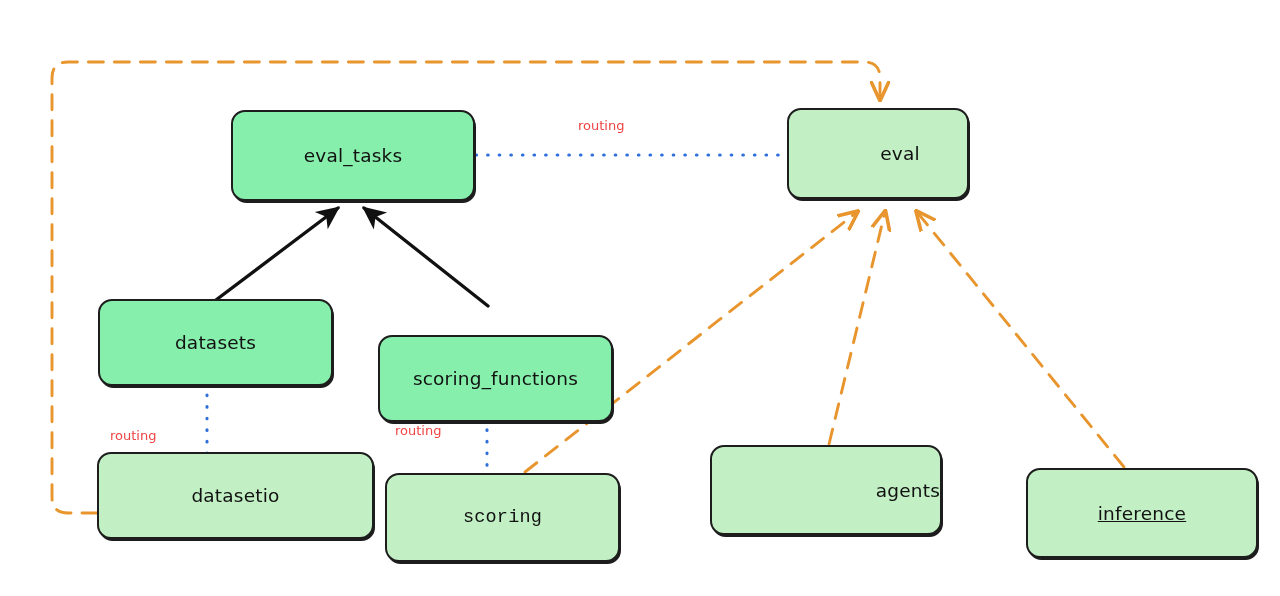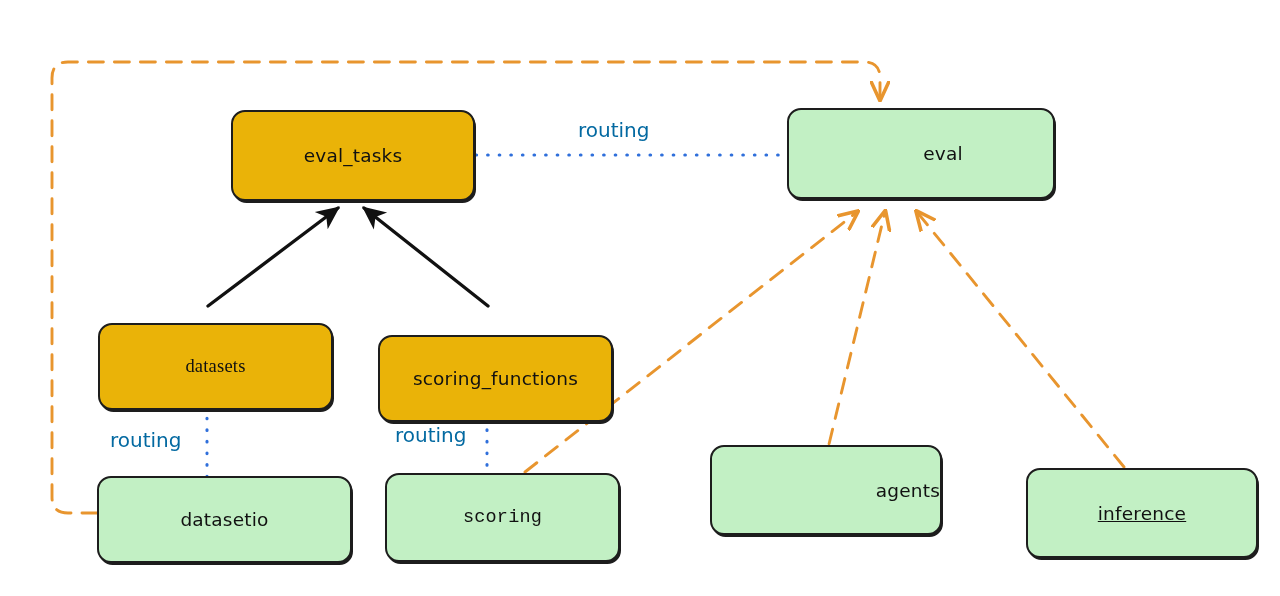--- a/index.html
+++ b/index.html
@@ -38,30 +38,30 @@
     font-size: 18.5px;
     color: #111111;
     letter-spacing: 0.2px;
     box-shadow: 1.5px 2.5px 0 -0.5px #1d1d1d;
   }
   .node .node-label {
     pointer-events: none;
     white-space: nowrap;
   }
   .node.blue {
-    background: #eab308;
+    background: #86efac;
   }
   .node.green {
     background: #c2f0c4;
   }
   .edge-label {
     position: absolute;
     font-family: "DejaVu Sans", sans-serif;
-    font-size: 20px;
-    color: #0369a1;
+    font-size: 13px;
+    color: #ef4444;
     white-space: nowrap;
   }
 </style>
 </head>
 <body>
 
 <div id="diagram-root">
 
   <svg id="edges-layer" viewBox="0 0 1280 596" width="1280" height="596" xmlns="http://www.w3.org/2000/svg">
 
@@ -91,33 +91,33 @@
     <path d="M 823 469 L 885 212" fill="none" stroke="#e8952e" stroke-width="2.9" stroke-dasharray="15 11" stroke-linecap="round" marker-end="url(#arrow-orange)"></path>
 
     <path d="M 1124 467 L 917 212" fill="none" stroke="#e8952e" stroke-width="2.9" stroke-dasharray="15 11" stroke-linecap="round" marker-end="url(#arrow-orange)"></path>
 
   </svg>
 
   <div class="node blue" style="left:231px; top:110px; width:244px; height:91px;">
     <span class="node-label">eval_tasks</span>
   </div>
 
-  <div class="node green" style="left:787px; top:108px; width:268px; height:91px;padding-left:44px;">
+  <div class="node green" style="left:787px; top:108px; width:182px; height:91px;padding-left:44px;">
     <span class="node-label">eval</span>
   </div>
 
-  <div class="node blue" style="left:98px; top:323px; width:235px; height:87px;font-family:Liberation Serif, serif;">
+  <div class="node blue" style="left:98px; top:299px; width:235px; height:87px;">
     <span class="node-label">datasets</span>
   </div>
 
   <div class="node blue" style="left:378px; top:307px; width:235px; height:87px;margin-top:28px;">
     <span class="node-label">scoring_functions</span>
   </div>
 
-  <div class="node green" style="left:97px; top:476px; width:255px; height:87px;">
+  <div class="node green" style="left:97px; top:452px; width:277px; height:87px;">
     <span class="node-label">datasetio</span>
   </div>
 
   <div class="node green" style="left:385px; top:473px; width:235px; height:89px;font-family:Liberation Mono, monospace;">
     <span class="node-label">scoring</span>
   </div>
 
   <div class="node green" style="left:710px; top:445px; width:232px; height:90px;justify-content:flex-end;">
     <span class="node-label">agents</span>
   </div>

